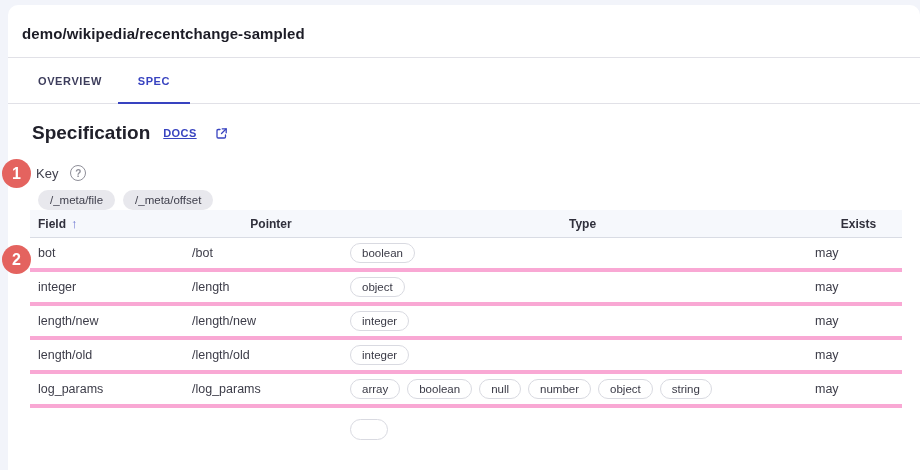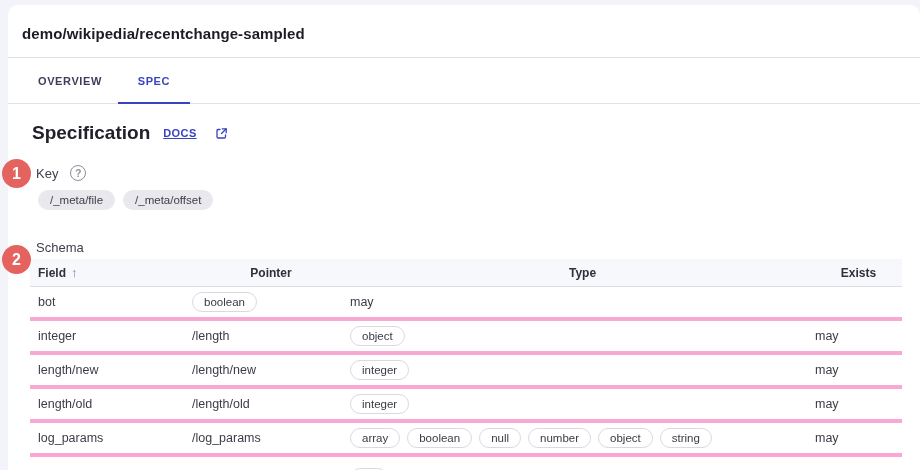--- a/index.html
+++ b/index.html
@@ -204,36 +204,36 @@
 
       <div class="key-row">
         <span class="key-label">Key</span>
         <span class="help-icon">?</span>
       </div>
       <div class="key-chips">
         <span class="key-chip">/_meta/file</span>
         <span class="key-chip">/_meta/offset</span>
       </div>
 
-      <div class="schema-label">Schema</div>
 
       <div class="schema-table">
 
         <div class="t-row t-head">
           <div class="cell first sortable">
             <span>Field</span>
             <span class="sort-arrow">↑</span>
           </div>
           <div class="cell">Pointer</div>
           <div class="cell">Type</div>
           <div class="cell">Exists</div>
         </div>
 
         <div class="t-row t-body-row">
           <div class="cell first">bot</div>
+          <div class="cell">/bot</div>
           <div class="cell type-chips">
             <span class="type-chip">boolean</span>
           </div>
           <div class="cell">may</div>
         </div>
 
         <div class="t-row t-body-row">
           <div class="cell first">integer</div>
           <div class="cell">/length</div>
           <div class="cell type-chips">

